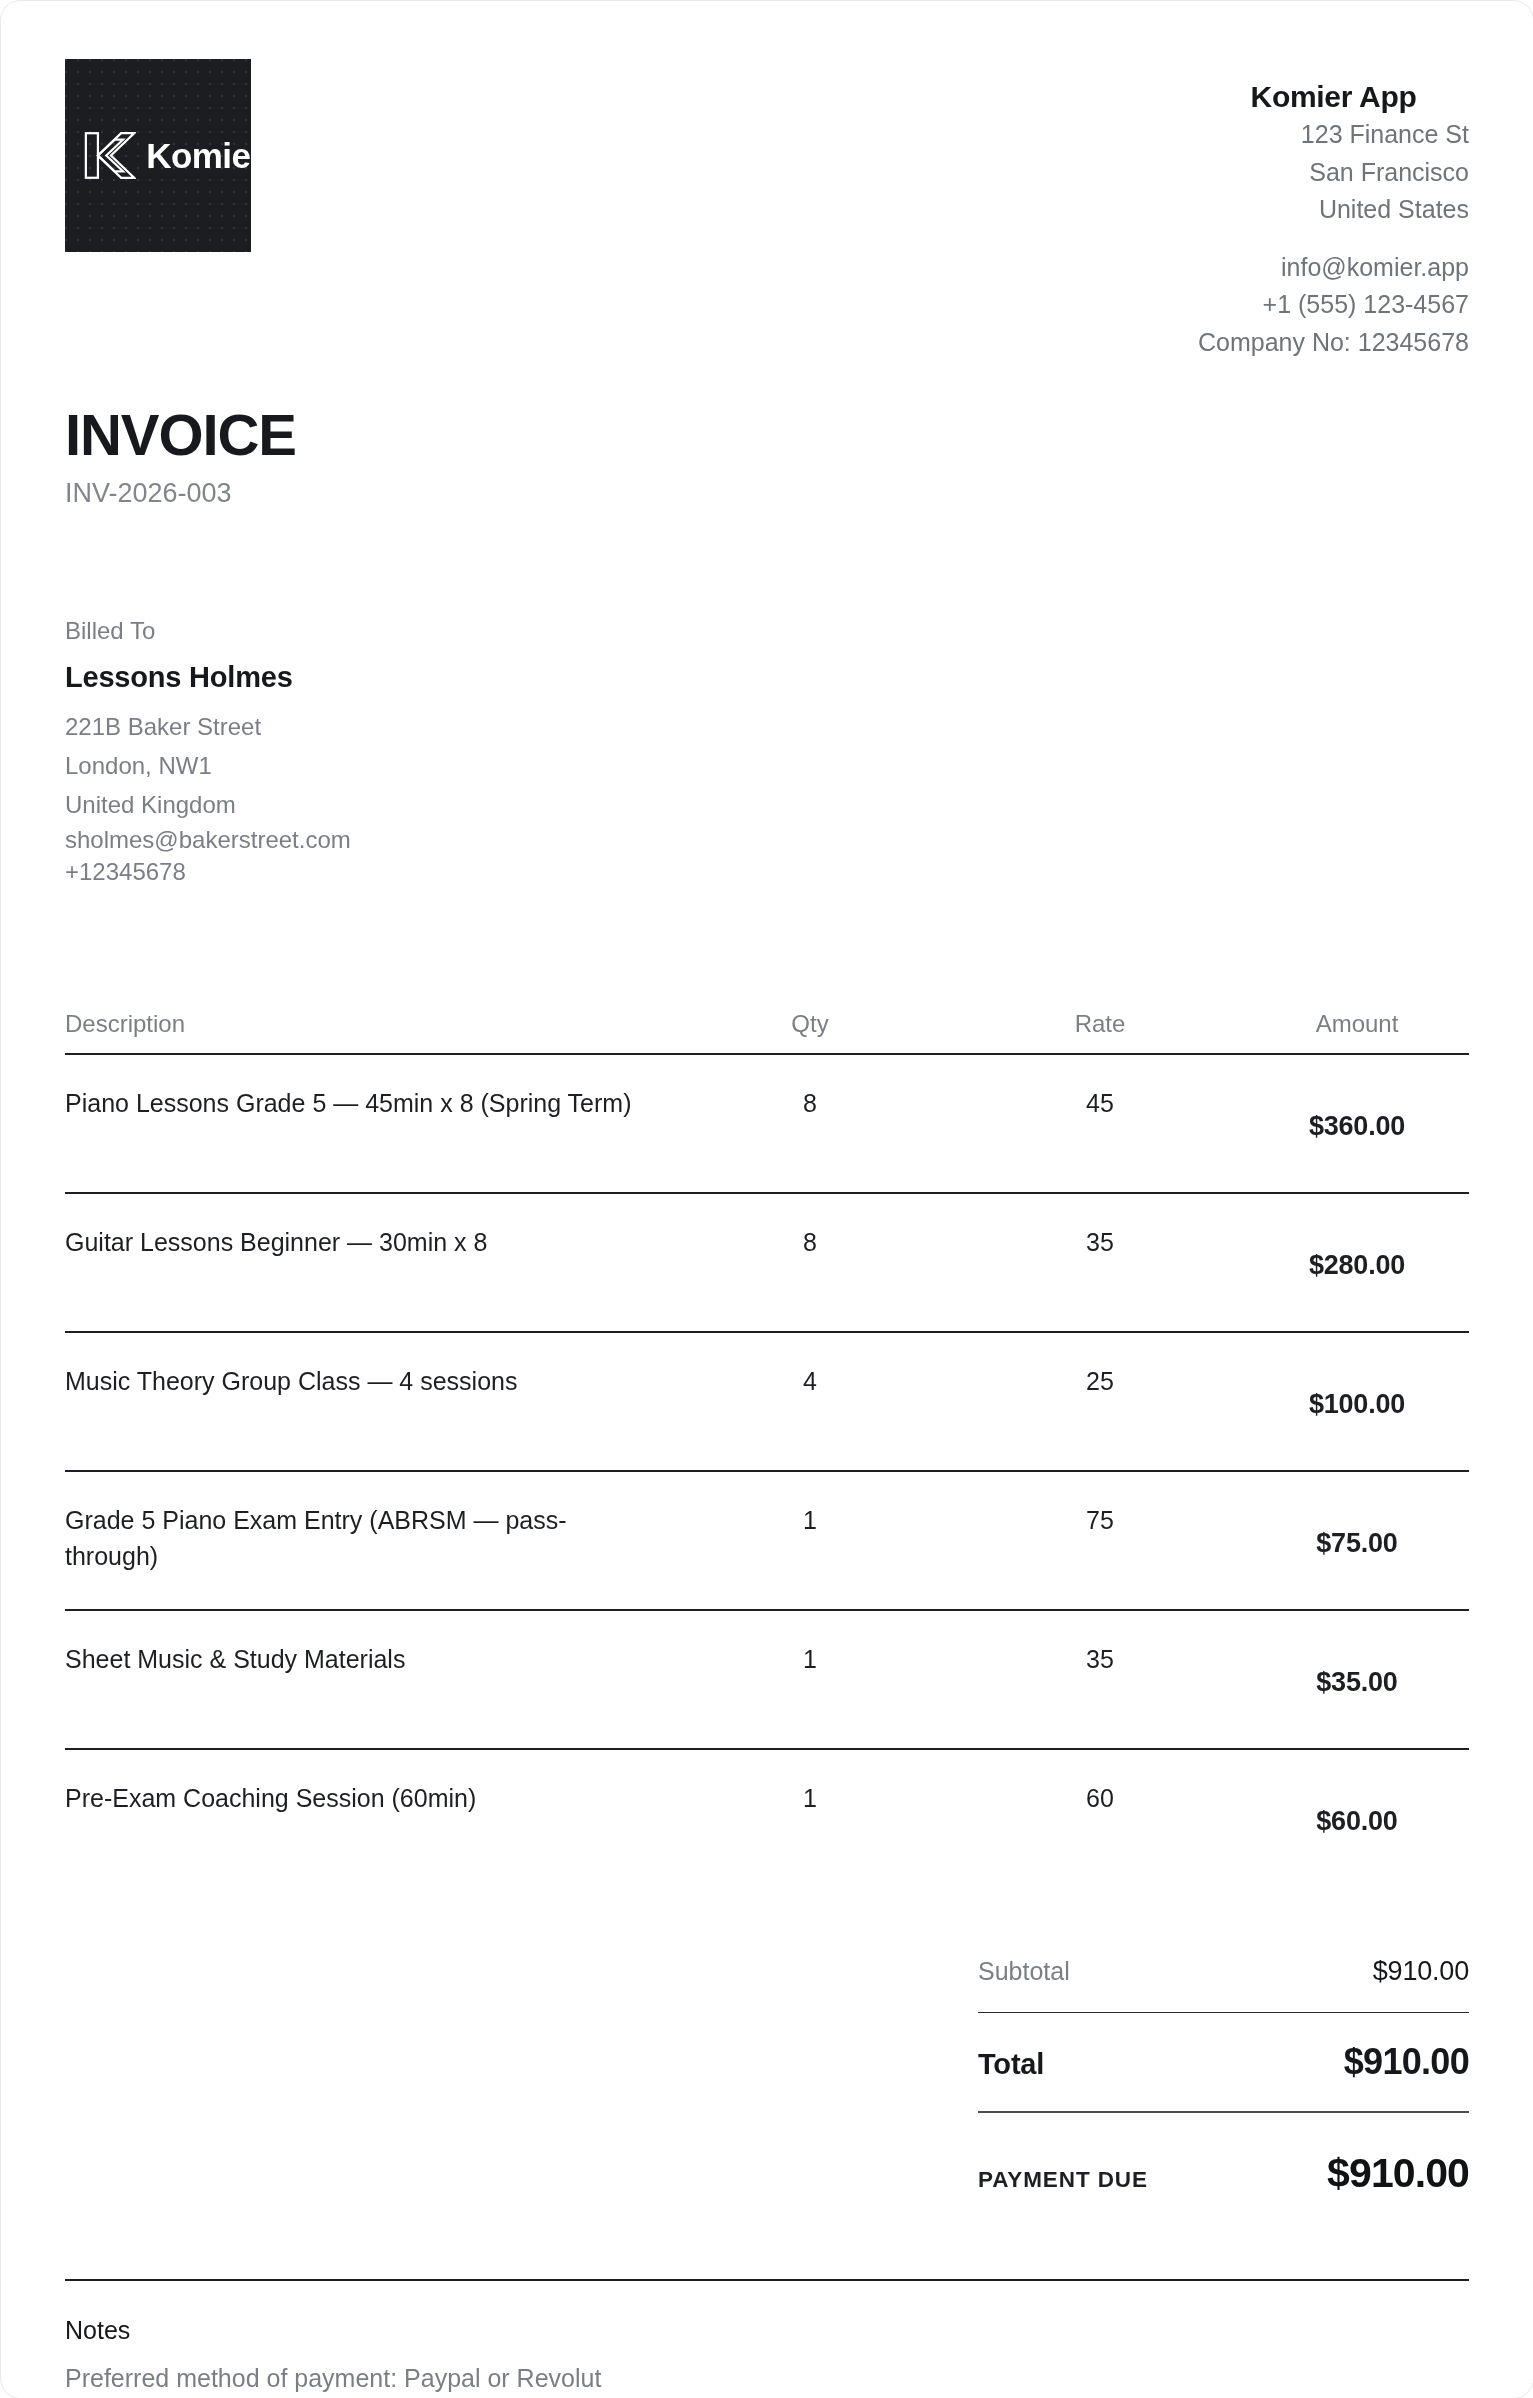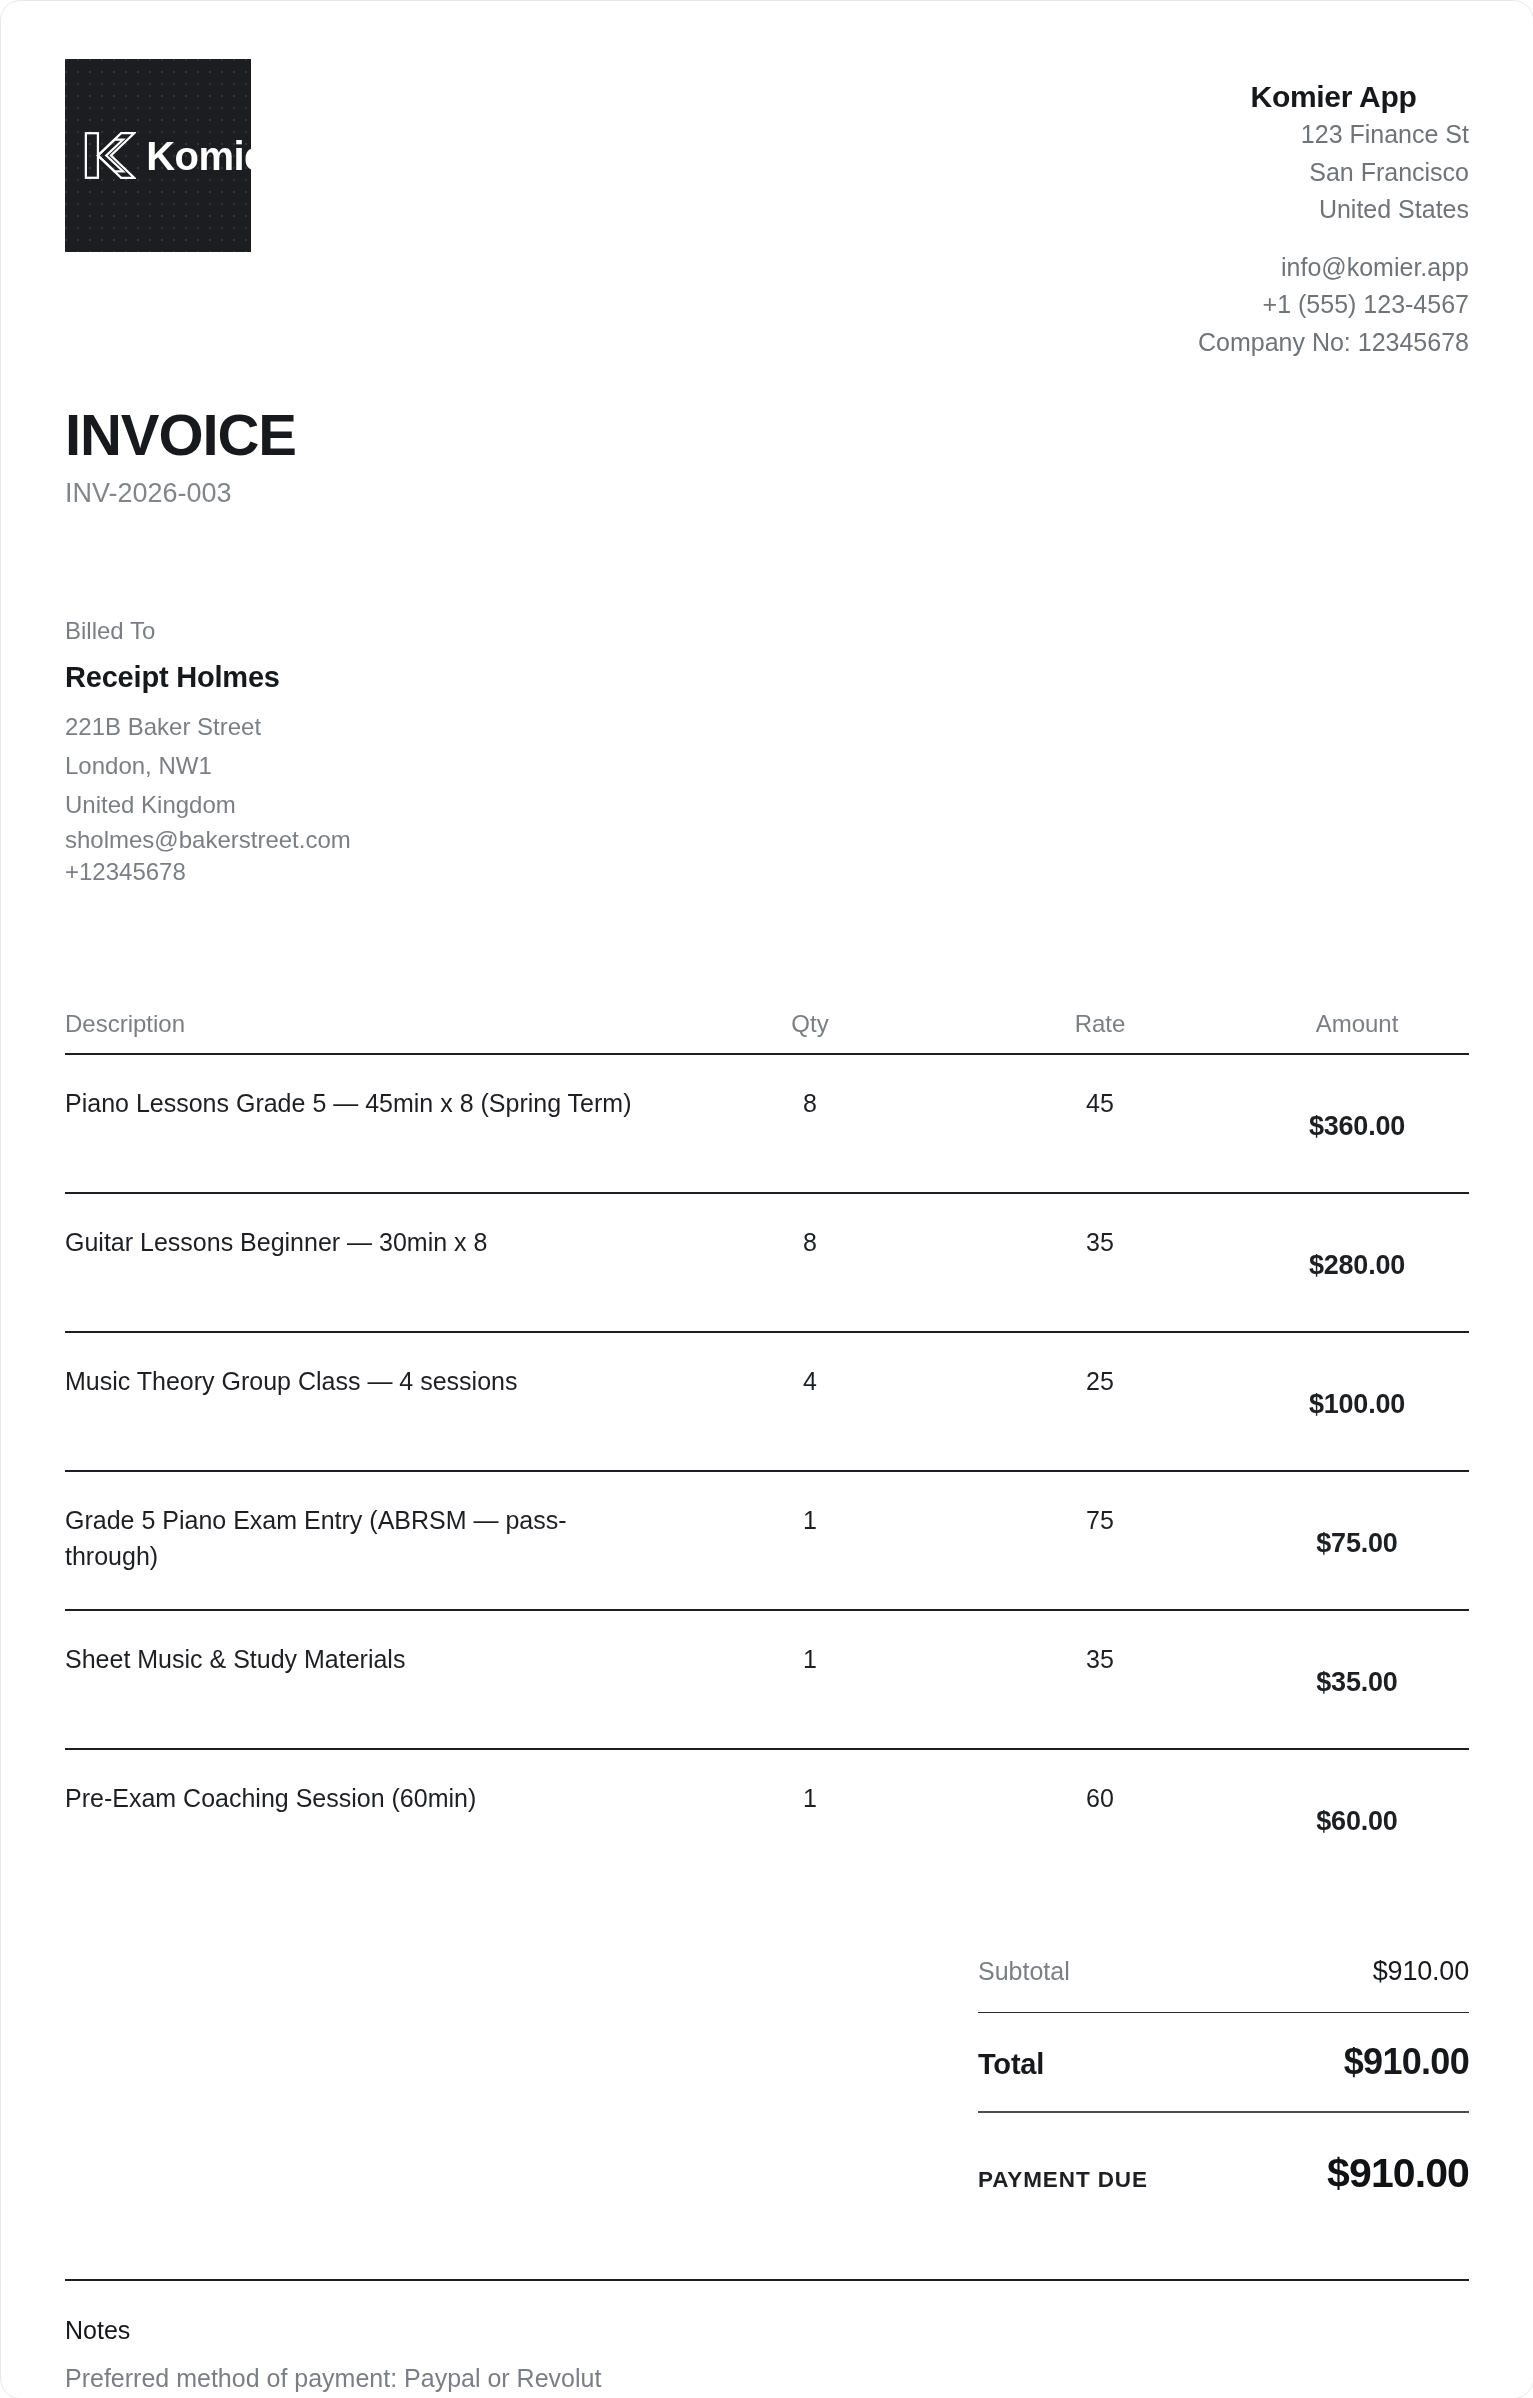--- a/index.html
+++ b/index.html
@@ -47,21 +47,21 @@
     flex: 0 0 auto;
   }
   .logo-lockup {
     display: flex;
     align-items: center;
     gap: 10.3px;
   }
   .logo-mark { display: block; }
   .logo-word {
     color: #ffffff;
-    font-size: 40px;
+    font-size: 35px;
     font-weight: 700;
     letter-spacing: -0.6px;
     line-height: 1;
   }
 
   .company-block {
     text-align: right;
     padding-top: 19px;
   }
   .company-name {
@@ -277,21 +277,21 @@
     </div>
 
     <div class="title-block">
       <div class="invoice-title">INVOICE</div>
       <div class="invoice-number">INV-2026-003</div>
     </div>
 
     <div class="parties">
       <div>
         <div class="billed-label">Billed To</div>
-        <div class="billed-name">Receipt Holmes</div>
+        <div class="billed-name">Lessons Holmes</div>
         <div class="billed-addr">221B Baker Street</div>
         <div class="billed-addr" style="margin-top:0">London, NW1</div>
         <div class="billed-addr" style="margin-top:0">United Kingdom</div>
         <div class="billed-contact">sholmes@bakerstreet.com</div>
         <div class="billed-contact">+12345678</div>
       </div>
 
     </div>
 
     <div class="items">

